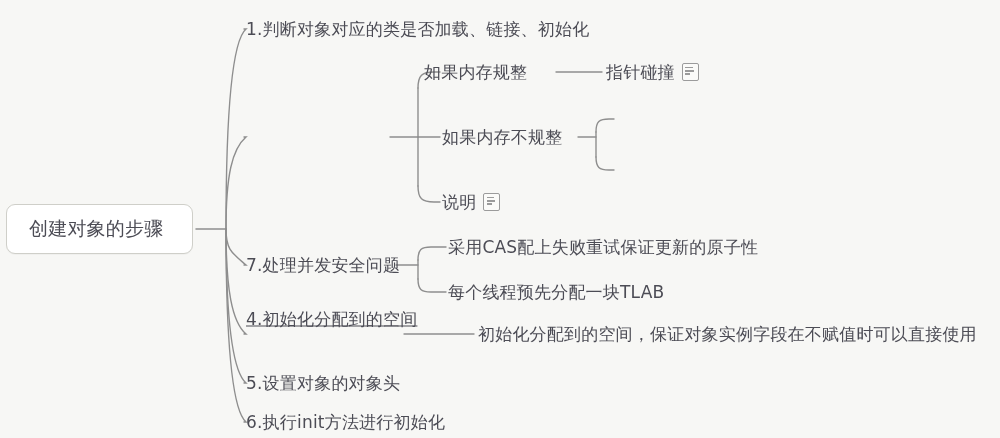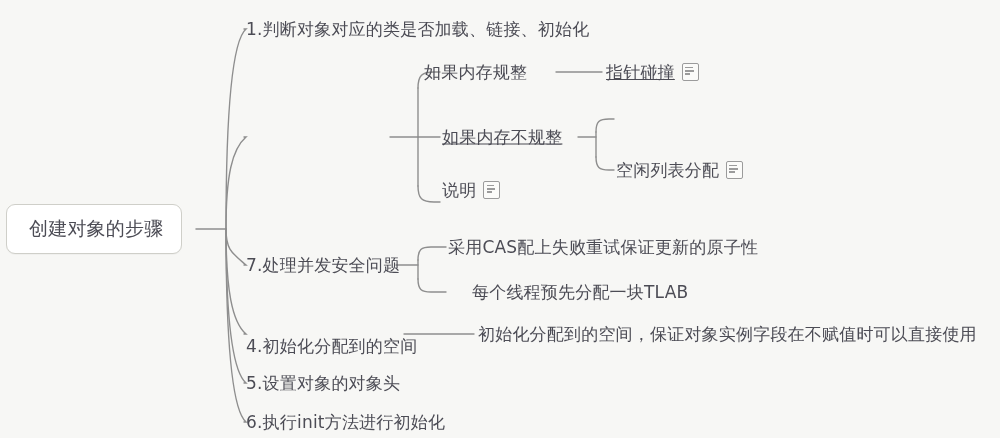--- a/index.html
+++ b/index.html
@@ -34,21 +34,21 @@
     color: #4c4c55;
     font-size: 17px;
     line-height: 1;
     letter-spacing: 0.2px;
     transform: translateY(-50%);
   }
   .node.root {
     background: #ffffff;
     border: 1px solid #cfcfc9;
     border-radius: 9px;
-    padding: 14px 18px 15px 22px;
+    padding: 14px 29px 15px 22px;
     font-size: 19px;
     color: #4c4c55;
     box-shadow: 0 1px 1px rgba(0,0,0,0.03);
   }
   .node-row {
     display: flex;
     align-items: flex-end;
     gap: 7px;
   }
   .note-icon {
@@ -112,21 +112,21 @@
     </div>
   </div>
 
 
   <div class="node" style="left:246px; top:265px;">
     <div class="node-row">
       <span>7.处理并发安全问题</span>
     </div>
   </div>
 
-  <div class="node" style="left:246px; top:346px;">
+  <div class="node" style="left:246px; top:319px;text-decoration:underline;">
     <div class="node-row">
       <span>4.初始化分配到的空间</span>
     </div>
   </div>
 
   <div class="node" style="left:246px; top:383px;">
     <div class="node-row">
       <span>5.设置对象的对象头</span>
     </div>
   </div>
@@ -136,67 +136,57 @@
       <span>6.执行init方法进行初始化</span>
     </div>
   </div>
 
   <div class="node" style="left:424px; top:72px;">
     <div class="node-row">
       <span>如果内存规整</span>
     </div>
   </div>
 
-  <div class="node" style="left:442px; top:137px;text-decoration:underline;">
+  <div class="node" style="left:442px; top:137px;">
     <div class="node-row">
       <span>如果内存不规整</span>
     </div>
   </div>
 
-  <div class="node" style="left:442px; top:190px;">
+  <div class="node" style="left:442px; top:202px;">
     <div class="node-row">
       <span>说明</span>
       <span class="note-icon">
           <i></i>
           <i></i>
           <i></i>
         </span>
     </div>
   </div>
 
-  <div class="node" style="left:606px; top:72px;text-decoration:underline;">
+  <div class="node" style="left:606px; top:72px;">
     <div class="node-row">
       <span>指针碰撞</span>
       <span class="note-icon">
           <i></i>
           <i></i>
           <i></i>
         </span>
     </div>
   </div>
 
 
-  <div class="node" style="left:616px; top:170px;">
-    <div class="node-row">
-      <span>空闲列表分配</span>
-      <span class="note-icon">
-          <i></i>
-          <i></i>
-          <i></i>
-        </span>
-    </div>
-  </div>
 
   <div class="node" style="left:448px; top:247px;">
     <div class="node-row">
       <span>采用CAS配上失败重试保证更新的原子性</span>
     </div>
   </div>
 
-  <div class="node" style="left:448px; top:292px;margin-left:24px;">
+  <div class="node" style="left:448px; top:292px;">
     <div class="node-row">
       <span>每个线程预先分配一块TLAB</span>
     </div>
   </div>
 
   <div class="node" style="left:478px; top:334px;">
     <div class="node-row">
       <span>初始化分配到的空间，保证对象实例字段在不赋值时可以直接使用</span>
     </div>
   </div>

